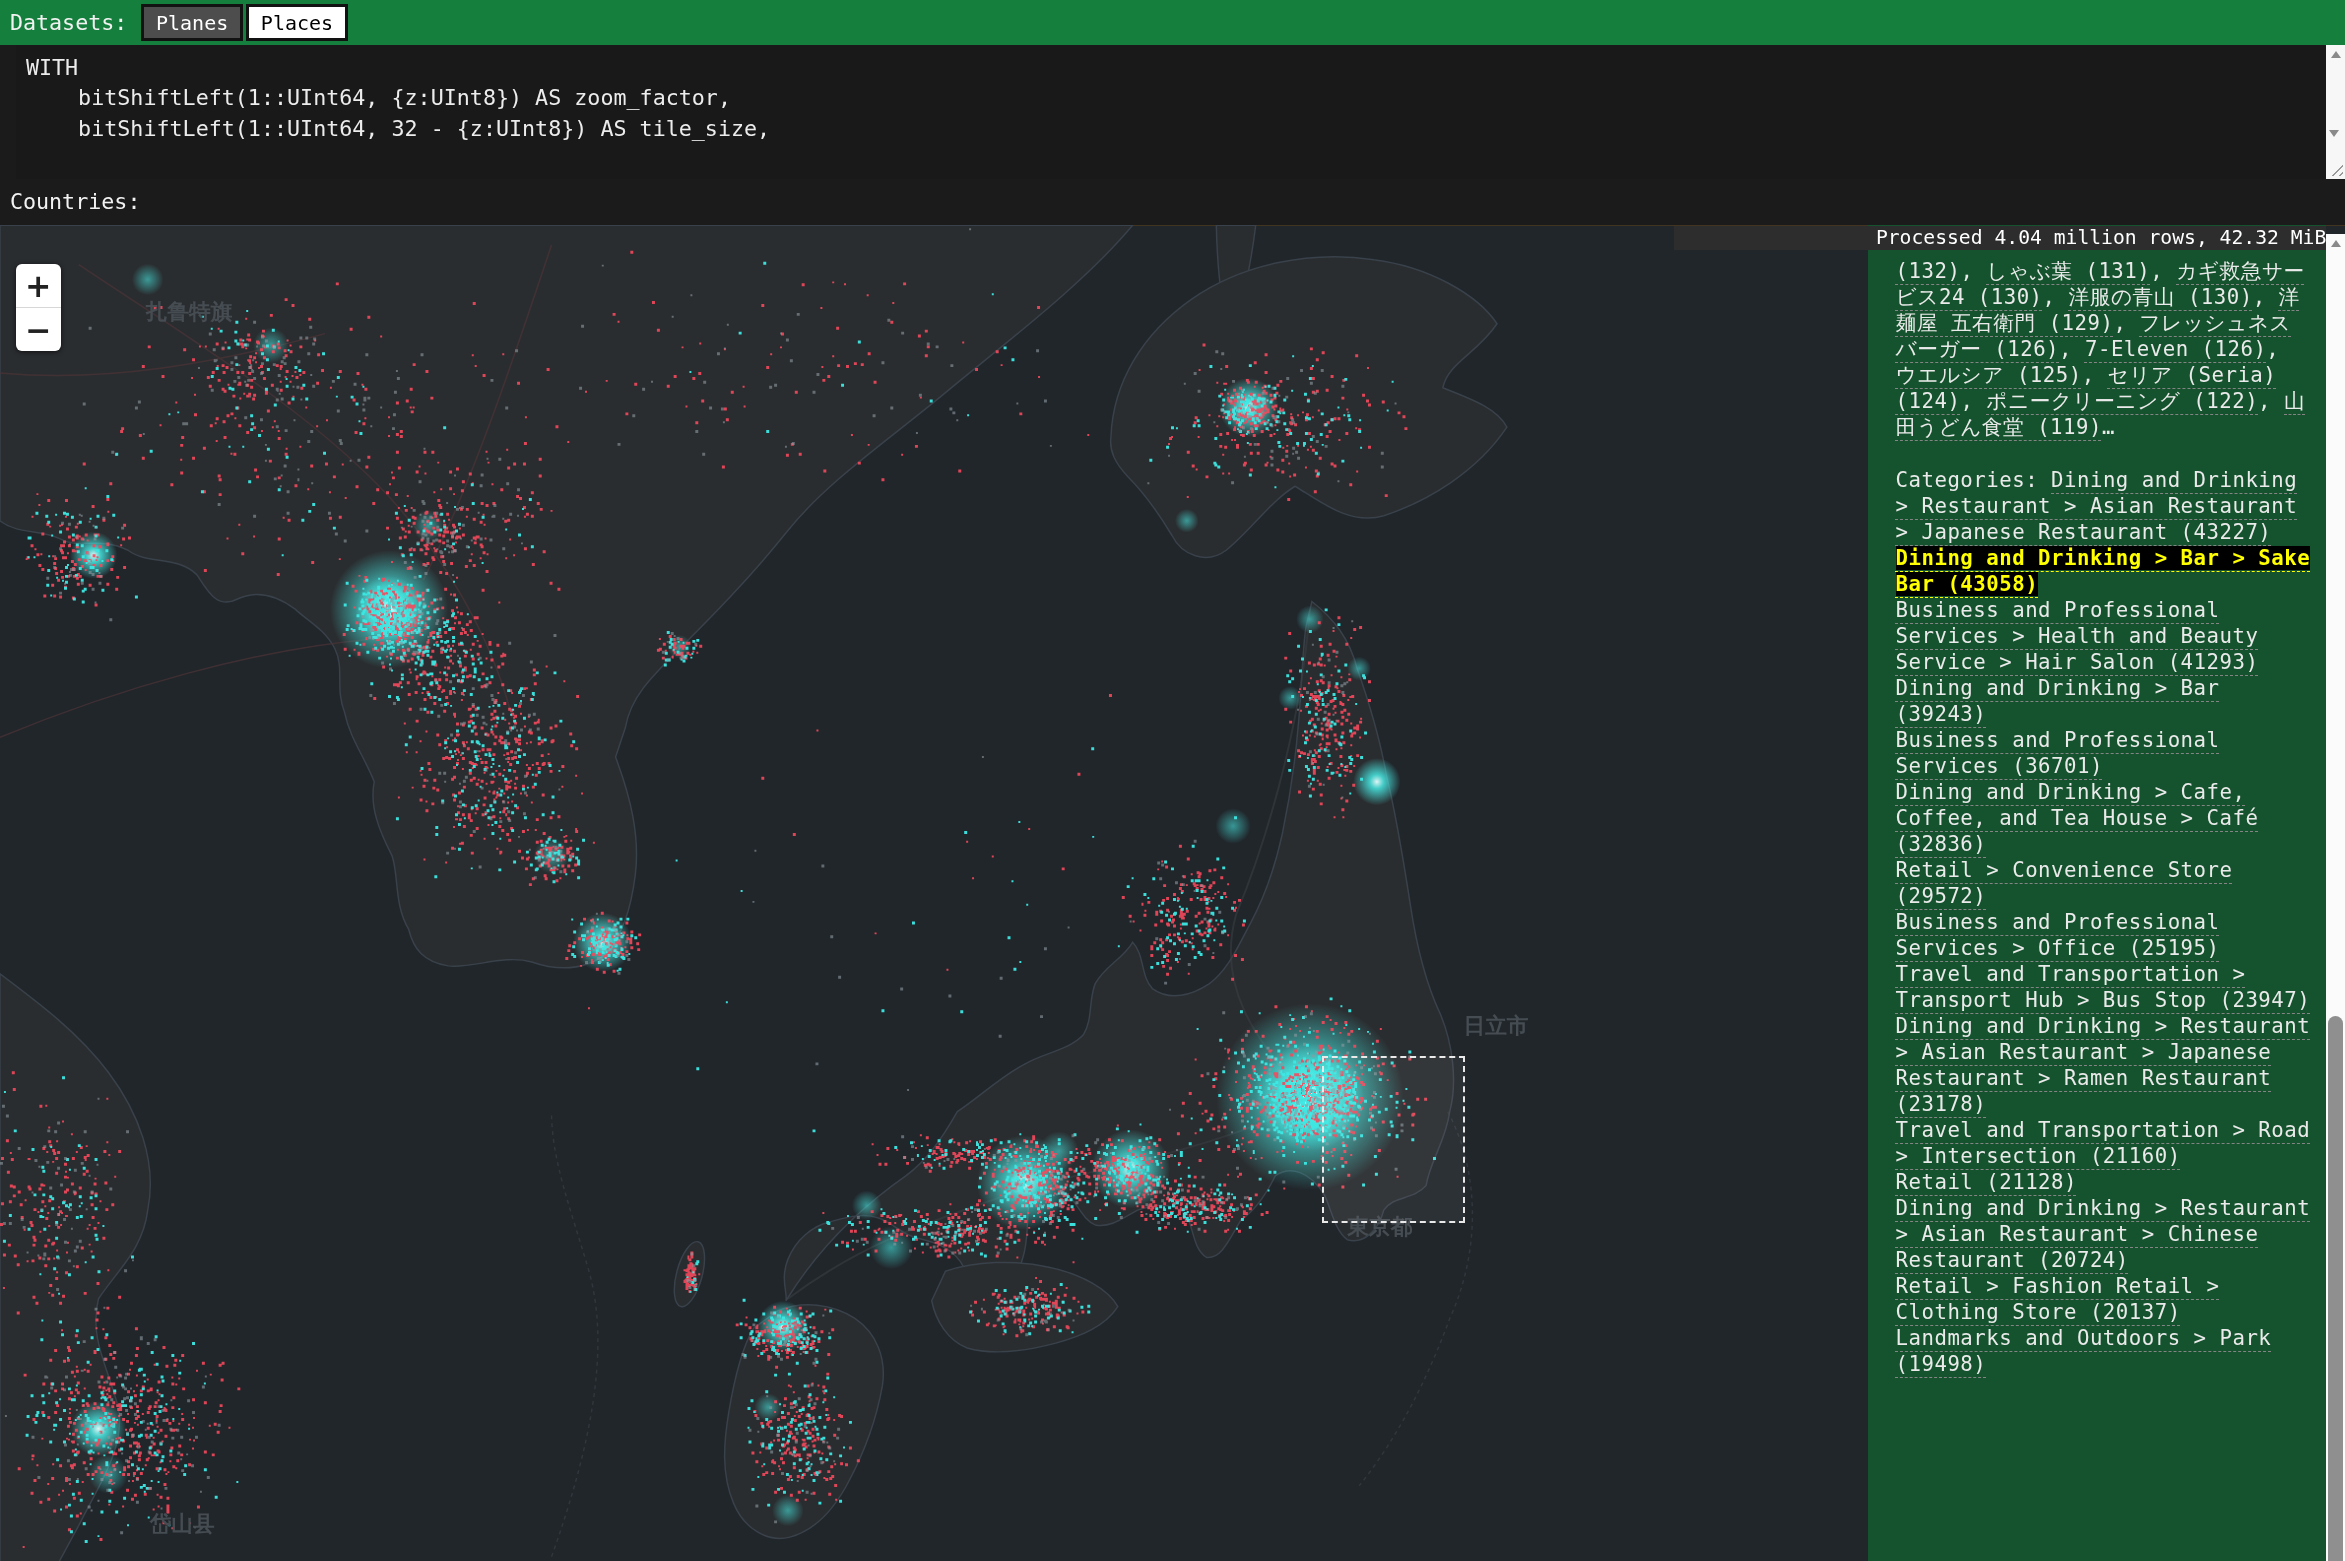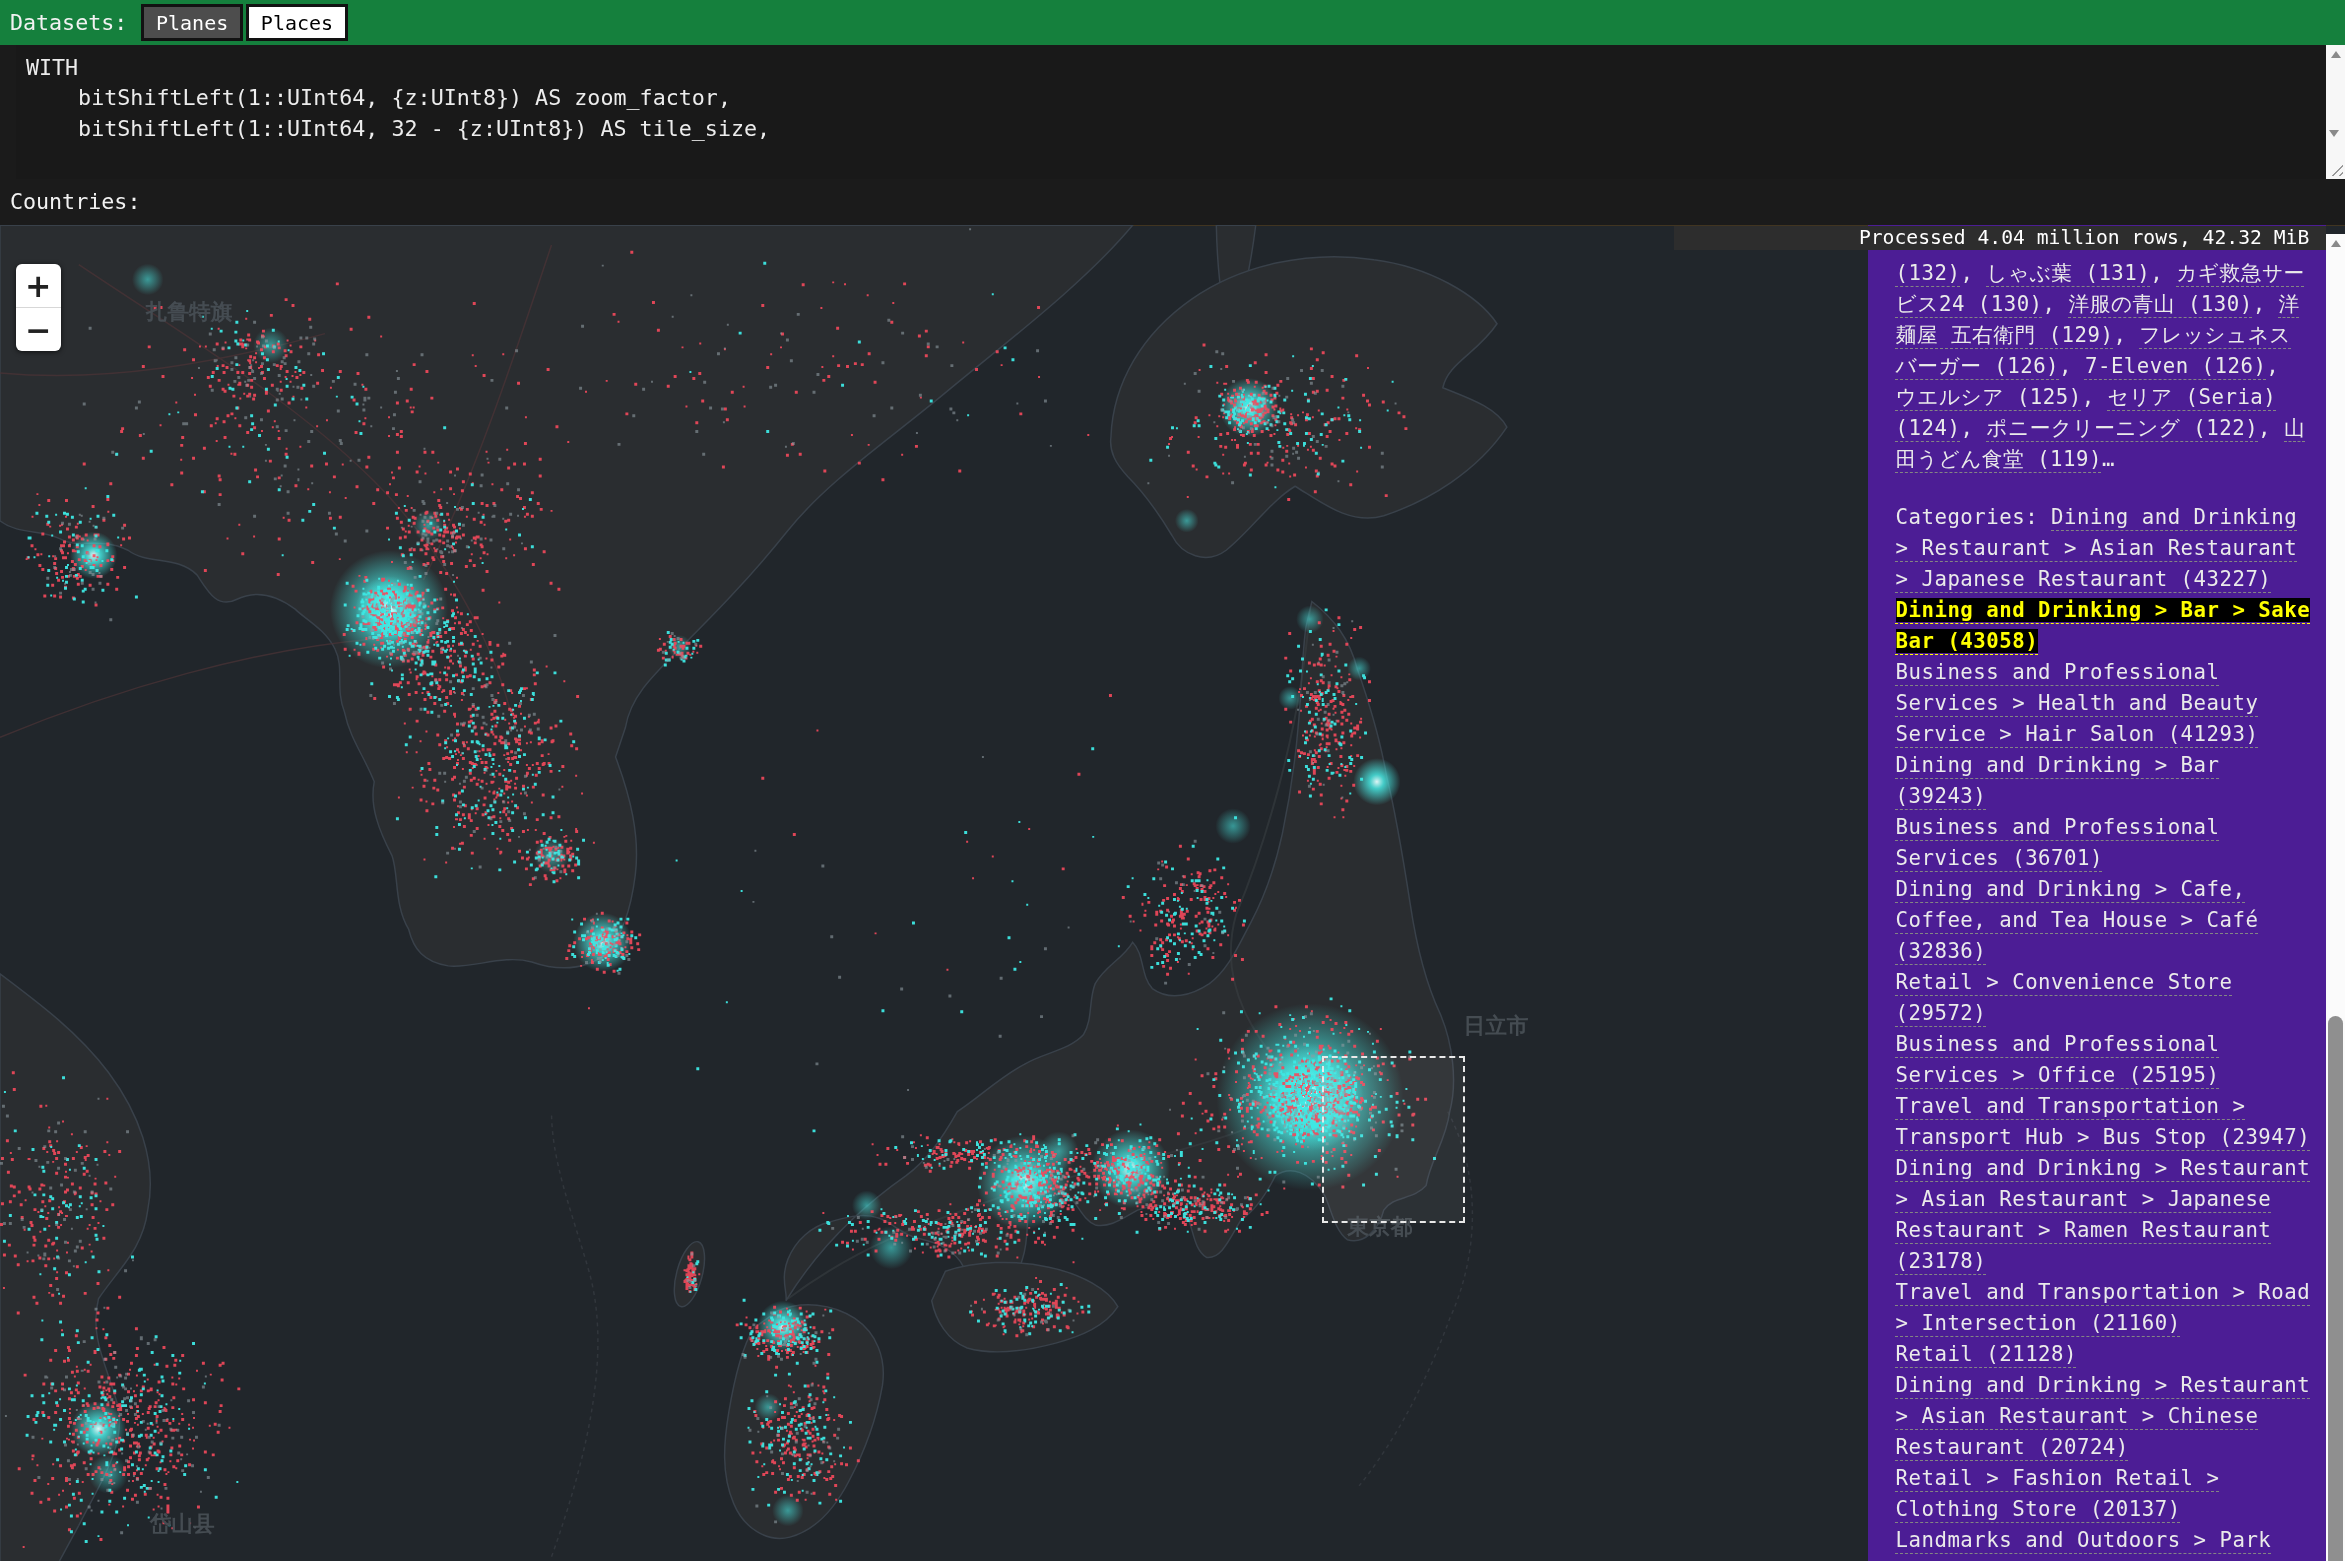--- a/index.html
+++ b/index.html
@@ -44,26 +44,26 @@
     font-family:"DejaVu Sans","Liberation Sans",sans-serif;}
   .zoom-btn:first-child{border-bottom:1px solid #d7d7d7;}
   #selection-box{
     position:absolute;left:1322px;top:831px;width:139px;height:163px;
     border:2px dashed #e9e9e9;background:rgba(255,255,255,0.05);
   }
   
   #status-bar{
     position:absolute;top:226px;right:18.7px;width:652px;height:23.6px;
     background:#2d2d2d;color:#ffffff;font-size:19.7px;line-height:23.6px;
-    text-align:right;padding-right:17px;box-sizing:border-box;z-index:5;white-space:pre;
+    text-align:right;padding-right:0;box-sizing:border-box;z-index:5;white-space:pre;
   }
   #sidebar{
     position:absolute;left:1868px;top:225px;right:18.7px;bottom:0;
-    background:#4c1d95;color:#eaeaea;box-sizing:border-box;
-    padding:32.5px 13.8px 0 27.6px;font-size:20.7px;line-height:31px;letter-spacing:0.5px;
+    background:#14532d;color:#eaeaea;box-sizing:border-box;
+    padding:32.5px 13.8px 0 27.6px;font-size:20.7px;line-height:26px;letter-spacing:0.5px;
     overflow:hidden;z-index:4;
   }
   .dlink{color:#eaeaea;cursor:pointer;
     text-decoration:underline;text-decoration-style:dashed;
     text-decoration-color:#848484;text-decoration-thickness:1px;text-underline-offset:5.9px;}
   .dlink.hl{color:#ffff00;background:#000000;font-weight:bold;text-decoration-color:#ffff00;}
   #categories-block{margin-top:27.6px;}
   
   #page-scrollbar{position:absolute;right:0;top:234px;bottom:0;width:18.7px;background:#fbfbfb;z-index:6;}
   #page-sb-thumb{position:absolute;top:782px;bottom:0;left:2px;right:2px;background:#8f8f8f;border-radius:8.9px 8.9px 0 0;}

